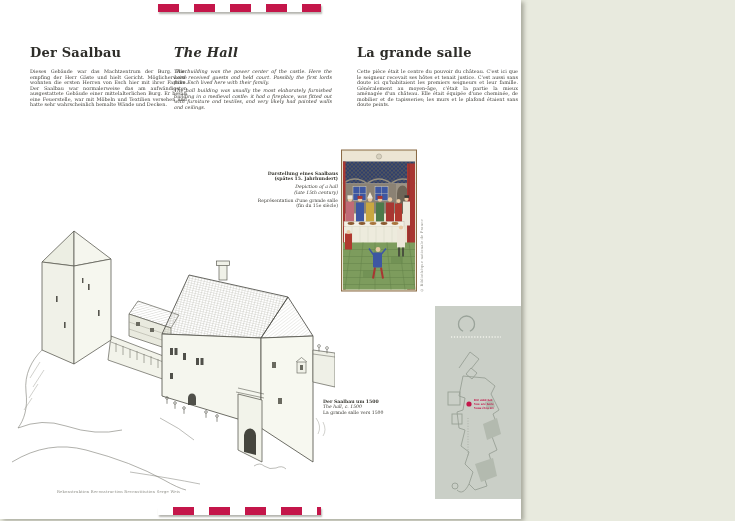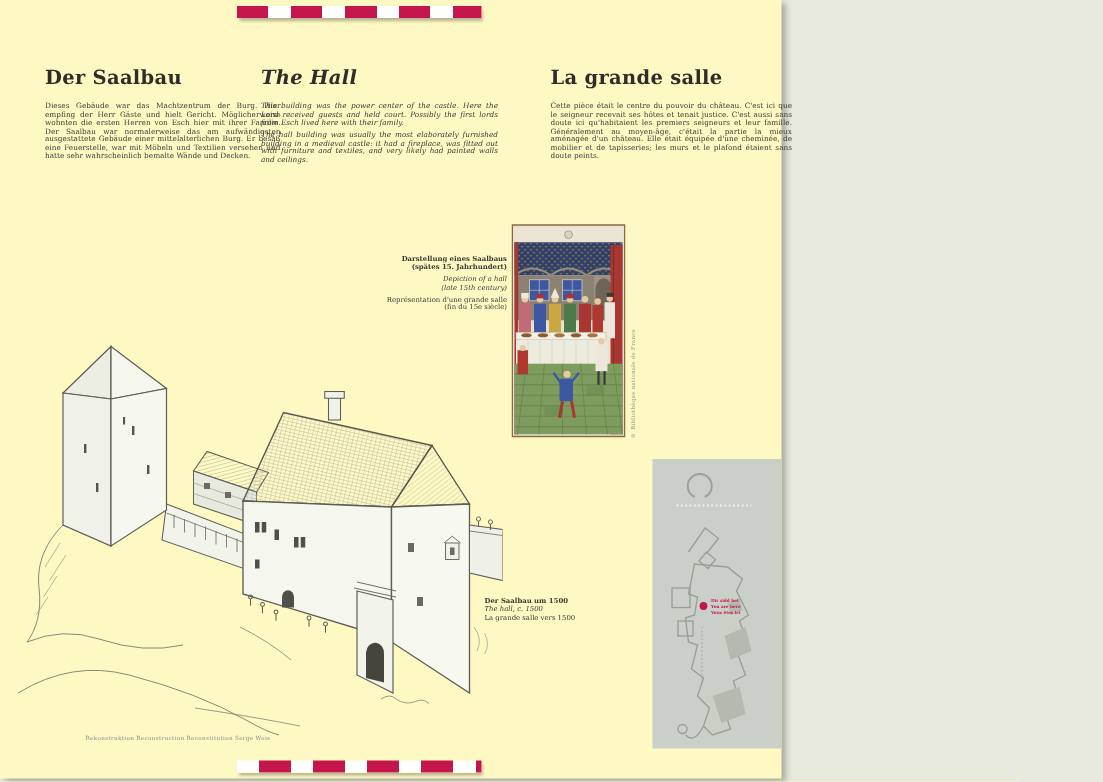--- a/index.html
+++ b/index.html
@@ -3,42 +3,42 @@
 <meta charset="utf-8">
 <style>
   html,body{margin:0;padding:0;}
   body{
     width:735px;height:521px;position:relative;overflow:hidden;
     background:#e8eade;
     font-family:"DejaVu Serif","Liberation Serif",serif;
   }
   .panel{
     position:absolute;left:0;top:0;width:521px;height:519px;
-    background:#fef9c3;
+    background:#ffffff;
     box-shadow:3px 2px 4px rgba(70,70,58,.38);
   }
   .stripe{
     position:absolute;left:158px;width:163px;height:8px;
     background:repeating-linear-gradient(90deg,#c4164a 0 21px,#ffffff 21px 36px);
     box-shadow:1px 2px 2px rgba(90,90,78,.45);
   }
   .stripe-top{top:4px;}
   .stripe-bottom{top:507px;background:repeating-linear-gradient(90deg,#ffffff 0 15px,#c4164a 15px 36px);}
   .col{position:absolute;top:46px;color:#3b3a34;}
   .col h1{
     margin:0 0 9px 0;font-size:13px;line-height:14px;font-weight:bold;
     color:#2e2d29;letter-spacing:.2px;
   }
   .col p{
     margin:0 0 2.5px 0;font-size:4.9px;line-height:5.55px;text-align:justify;
   }
   .col-de{left:30px;width:157px;}
   .col-en{left:174px;width:158px;}
   .col-en h1,.col-en p{font-style:italic;}
-  .col-fr{left:367px;width:161px;}
+  .col-fr{left:357px;width:161px;}
   .mini-caption{
     position:absolute;left:218px;top:171px;width:120px;text-align:right;
     color:#3a3933;font-size:4.6px;line-height:5.2px;
   }
   .mini-caption p{margin:0 0 3px 0;}
   .mini-caption .b{font-weight:bold;}
   .mini-caption .i{font-style:italic;}
   .miniature{position:absolute;left:341px;top:149px;width:76px;height:143px;margin:0;}
   .mini-credit{
     position:absolute;left:420px;top:149px;height:143px;width:7px;

